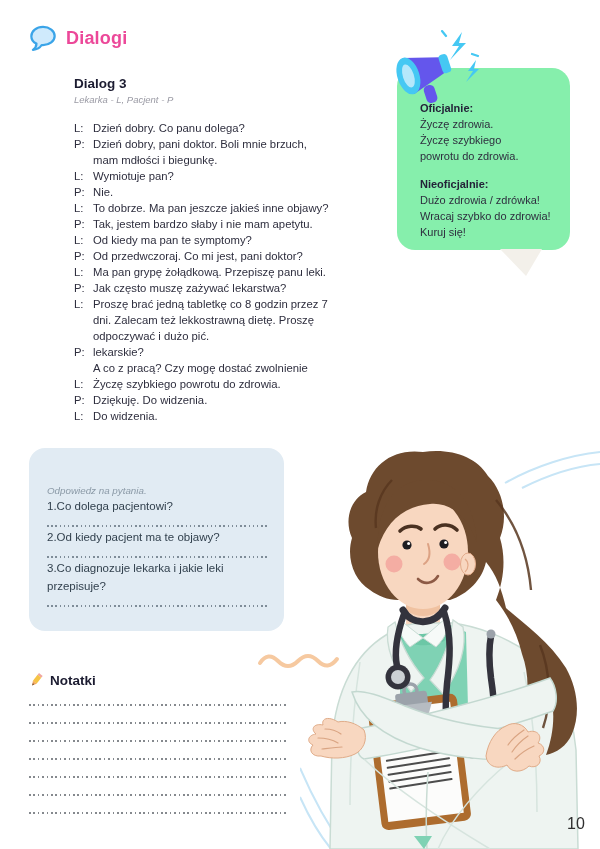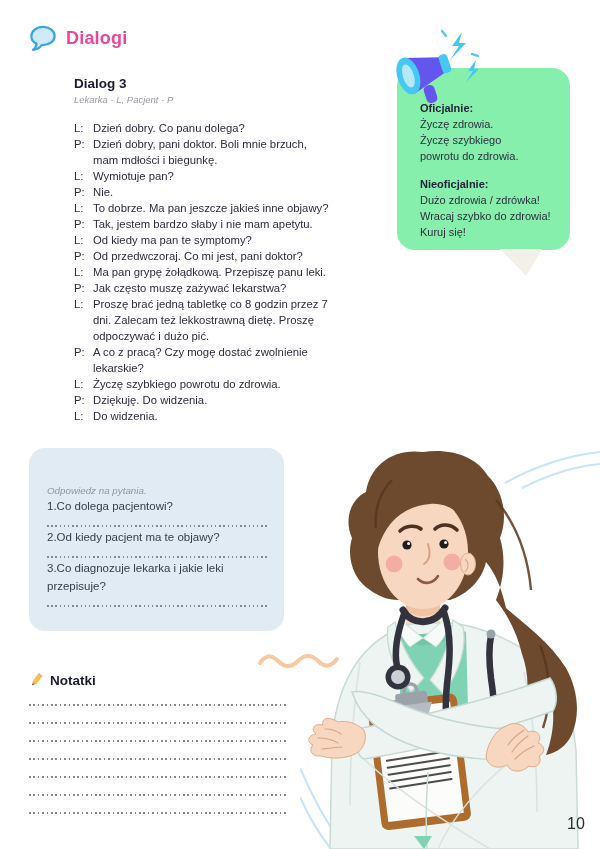--- a/index.html
+++ b/index.html
@@ -131,22 +131,22 @@
           <span class="dlg-sp">L:</span>
           <span class="dlg-tx">
             <div>Proszę brać jedną tabletkę co 8 godzin przez 7</div>
             <div>dni. Zalecam też lekkostrawną dietę. Proszę</div>
             <div>odpoczywać i dużo pić.</div>
           </span>
         </div>
         <div class="dlg-row">
           <span class="dlg-sp">P:</span>
           <span class="dlg-tx">
+            <div>lekarskie?</div>
             <div>A co z pracą? Czy mogę dostać zwolnienie</div>
-            <div>lekarskie?</div>
           </span>
         </div>
         <div class="dlg-row">
           <span class="dlg-sp">L:</span>
           <span class="dlg-tx">
             <div>Życzę szybkiego powrotu do zdrowia.</div>
           </span>
         </div>
         <div class="dlg-row">
           <span class="dlg-sp">P:</span>

